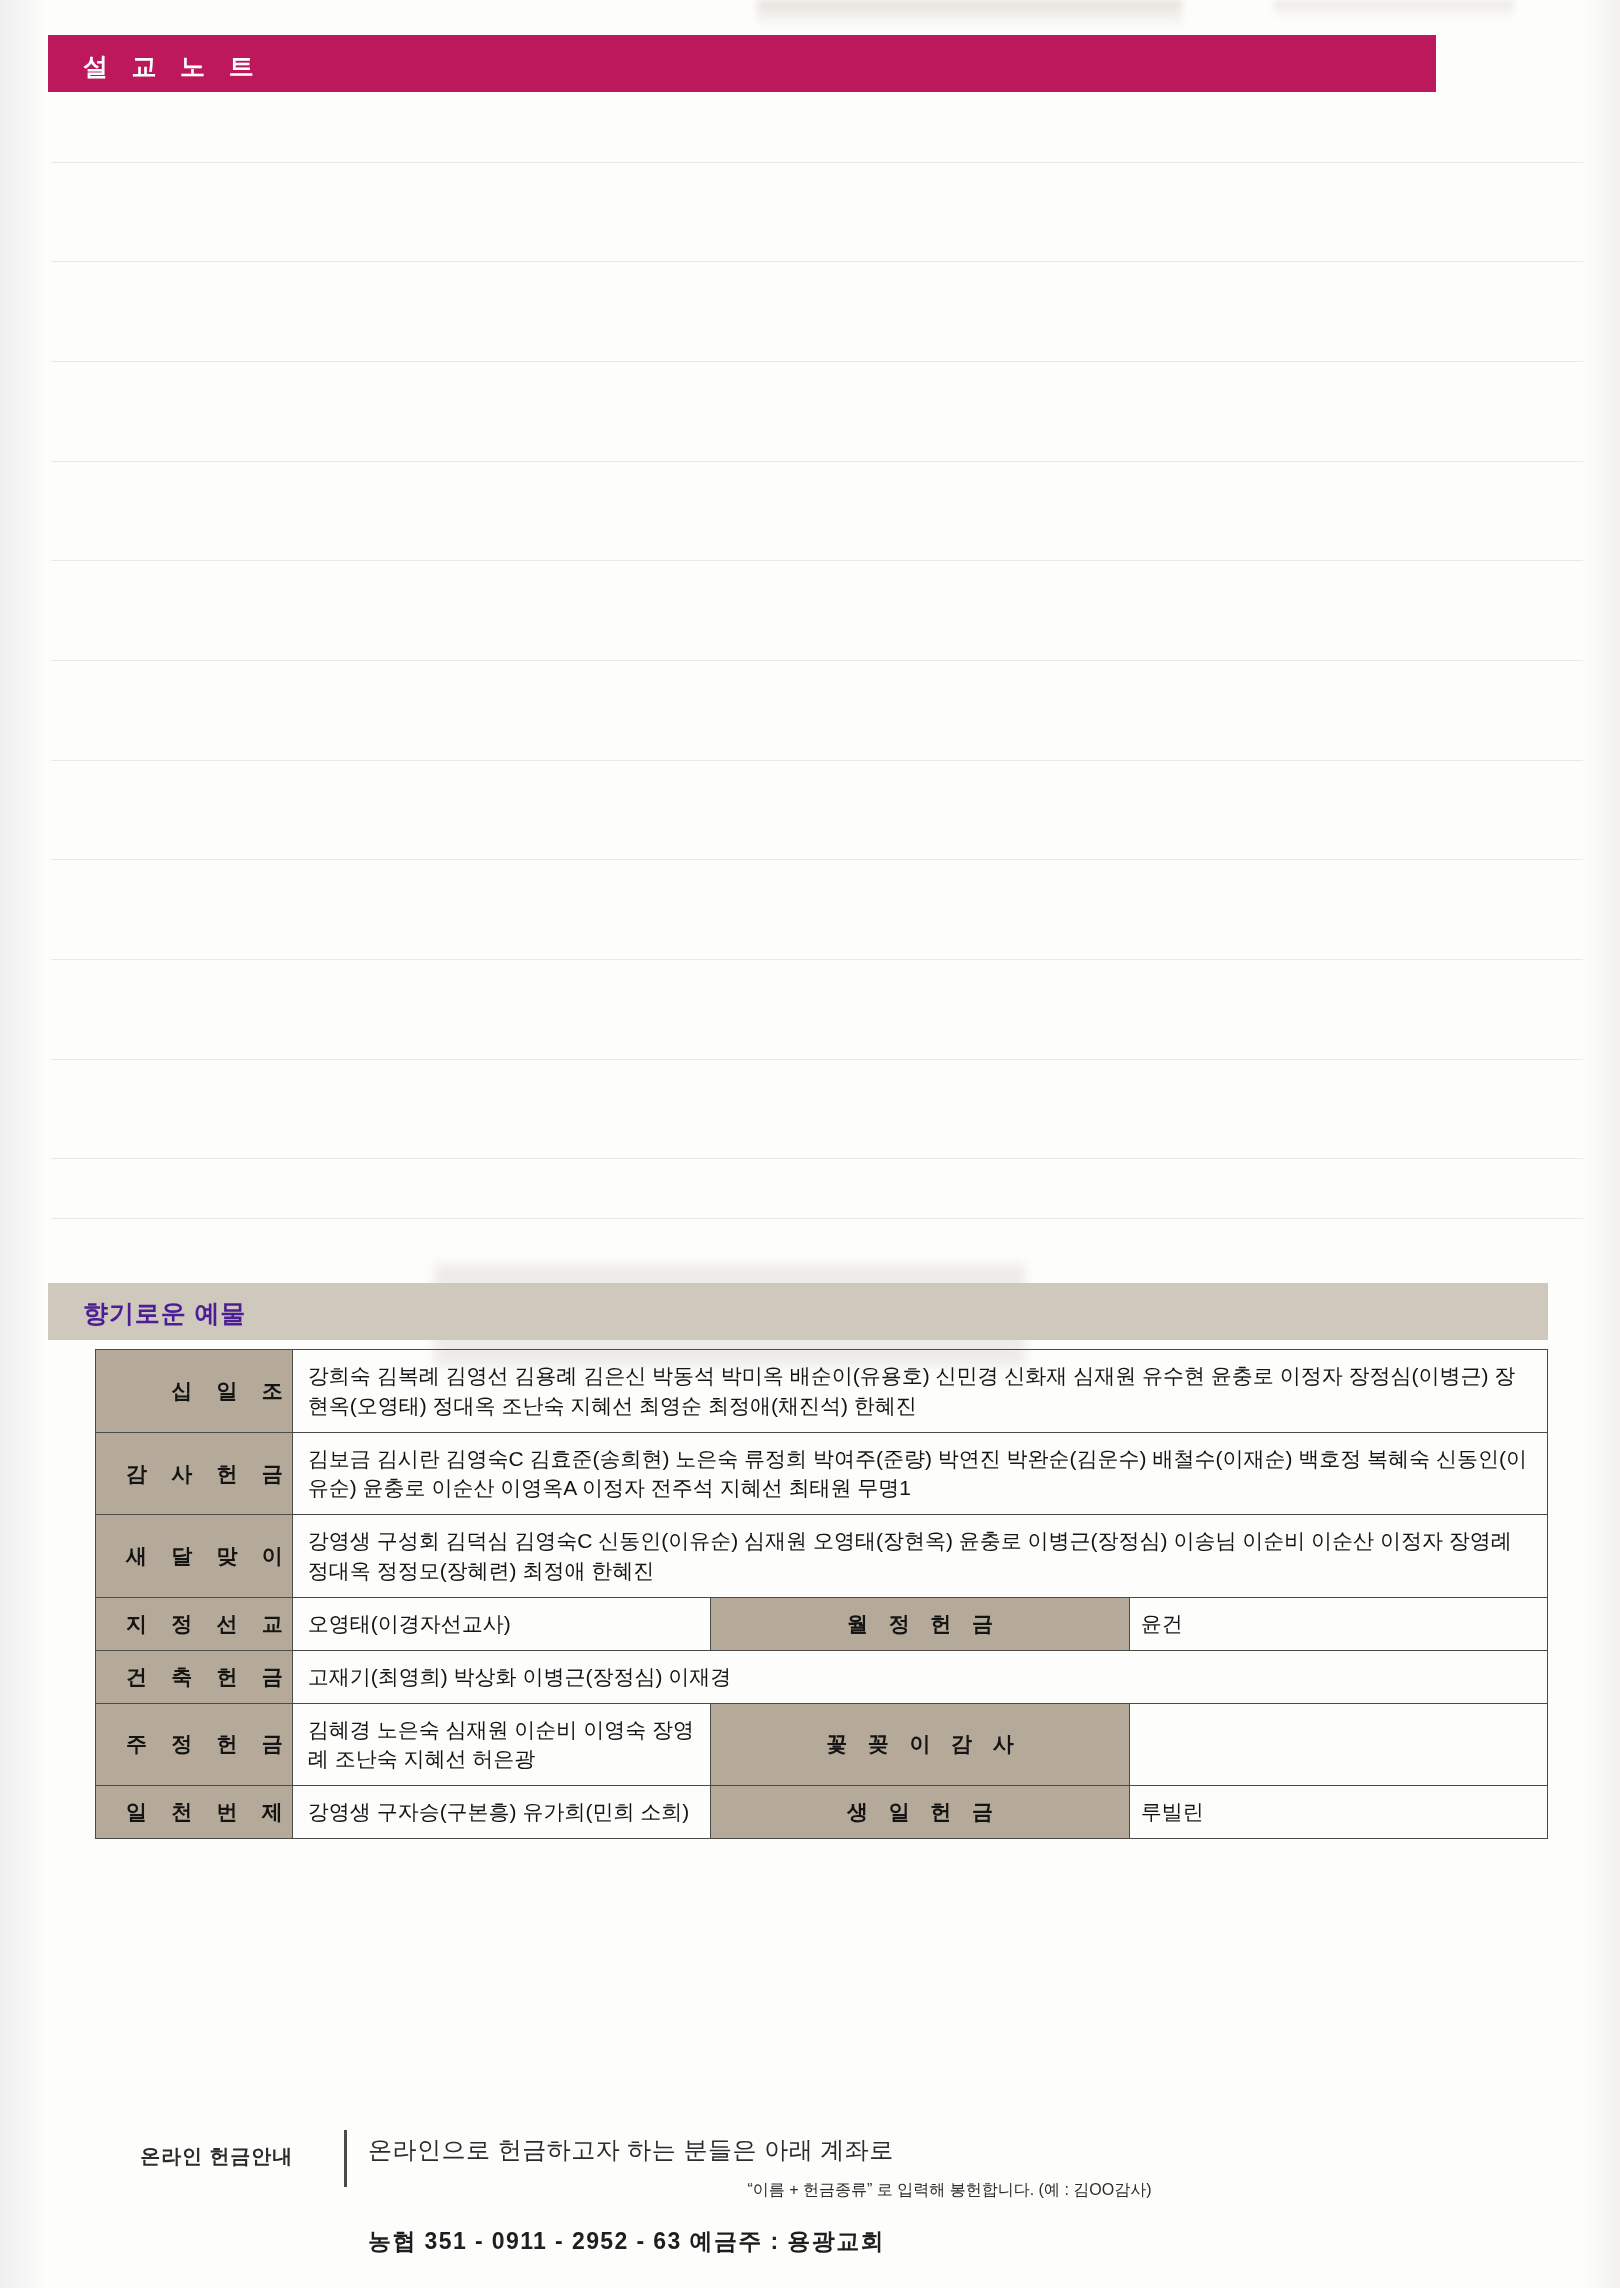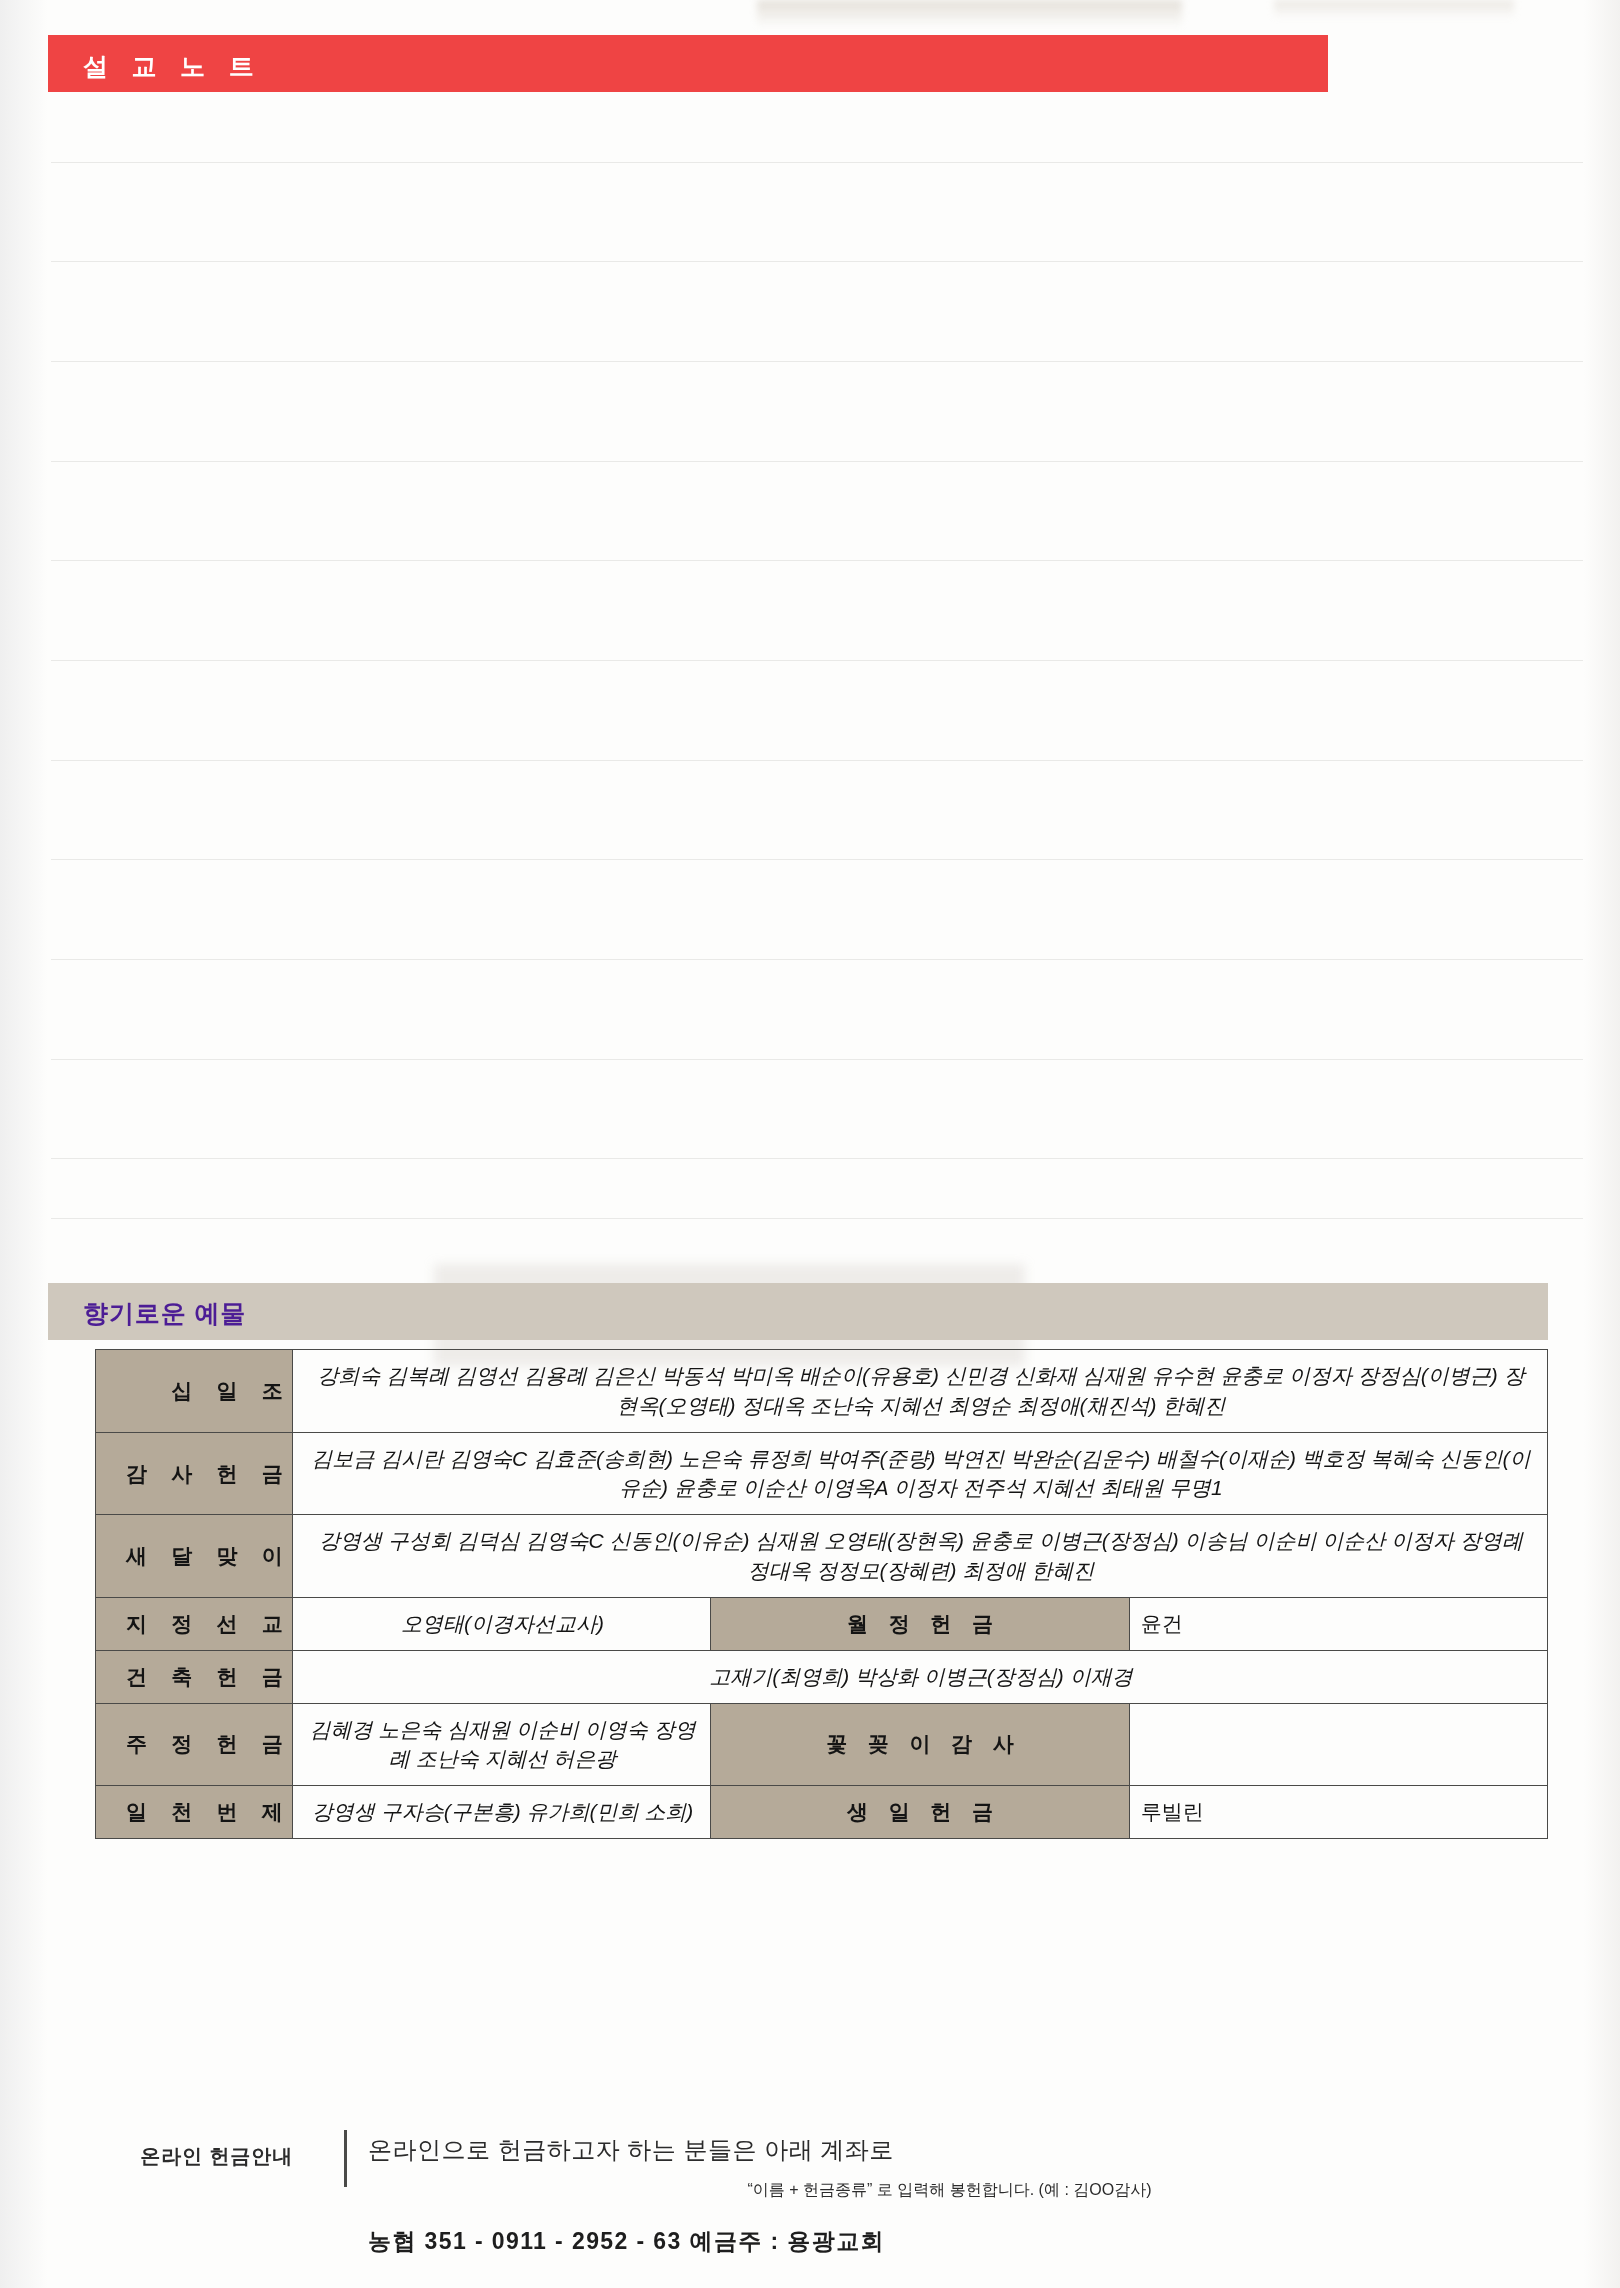--- a/index.html
+++ b/index.html
@@ -62,23 +62,23 @@
     width: 1532px;
     height: 0.9px;
     background: #e9e9e7;
   }
 
   
   .header-band {
     position: absolute;
     top: 35px;
     left: 48px;
-    width: 1280px;
+    width: 1388px;
     height: 57px;
-    background: #ef4444;
+    background: #be185d;
   }
   .header-band .title {
     position: absolute;
     left: 35px;
     top: 14.8px;
     font-size: 25px;
     font-weight: bold;
     letter-spacing: 8.3px;
     color: #ffffff;
   }
@@ -133,22 +133,21 @@
     text-align: right;
     font-weight: bold;
     font-size: 23px;
     letter-spacing: 9.2px;
     text-indent: 9.2px;
     padding: 10px 0;
     white-space: nowrap;
   }
   td.names {
     padding: 11px 13px 11px 14.8px;
-    text-align: center;
-    font-style: italic;
+    text-align: left;
   }
   td.sublabel {
     width: 199px;
     background: #b5aa99;
     text-align: center;
     font-weight: bold;
     font-size: 23px;
     letter-spacing: 7.4px;
     text-indent: 7.4px;
     white-space: nowrap;

